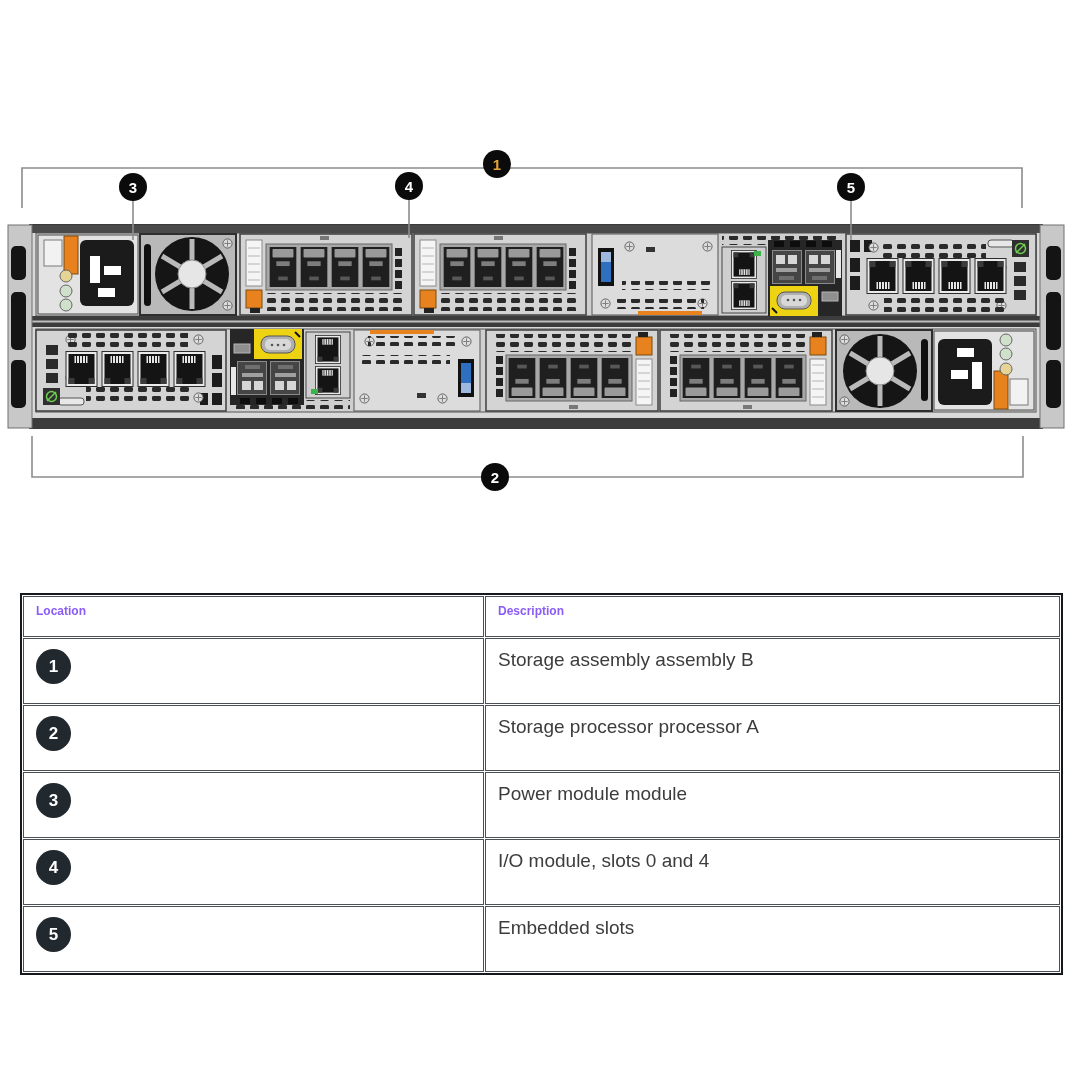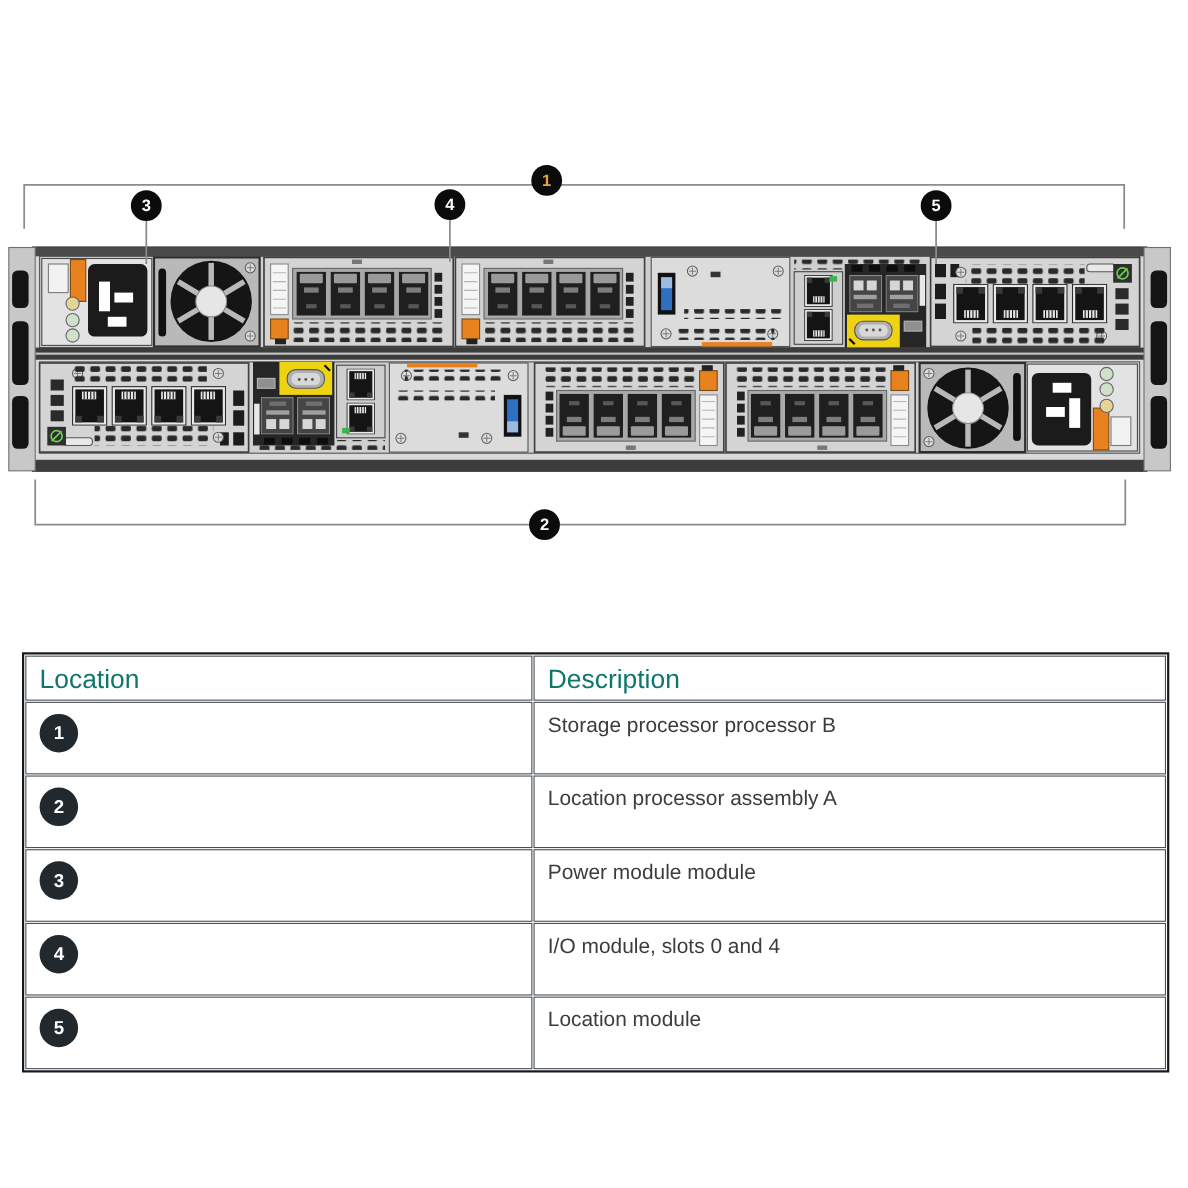--- a/index.html
+++ b/index.html
@@ -13,21 +13,21 @@
       background:#0b0b0b;display:flex;align-items:center;justify-content:center;}
   .co-num{color:#ffffff;font-size:15px;font-weight:bold;line-height:1;}
   .co[data-name="callout-1"] .co-num{color:#e7a33b;} 
 
   
   .loc-table{position:absolute;left:20px;top:593px;width:1043px;
              border-collapse:separate;border-spacing:1px;
              border:2px solid #15191d;background:#ffffff;table-layout:fixed;}
   .loc-table th,.loc-table td{border:1px solid #4a5056;background:#ffffff;
              text-align:left;vertical-align:top;padding:10px 12px 0 12px;}
-  .loc-table th{height:32px;font-size:24px;font-weight:normal;color:#0f766e;padding-top:7px;}
+  .loc-table th{height:32px;font-size:12px;font-weight:bold;color:#8b5cf6;padding-top:7px;}
   .loc-table td{height:54px;font-size:19px;color:#3c3c3c;}
   .col-loc{width:461px;}
   .badge{width:35px;height:35px;border-radius:50%;background:#21282e;
          display:flex;align-items:center;justify-content:center;}
   .badge span{color:#ffffff;font-size:17px;font-weight:bold;line-height:1;}
   .desc-cell{padding-top:13px;}
 </style>
 </head>
 <body data-name="page">
 
@@ -246,29 +246,29 @@
       <th data-name="column-header-description">Description</th>
     </tr>
   </thead>
   <tbody>
     <tr data-name="table-row">
       <td data-name="location-cell">
         <div class="badge" data-name="location-badge">
             <span data-name="location-number">1</span>
           </div>
       </td>
-      <td class="desc-cell" data-name="description-cell">Storage processor processor B</td>
+      <td class="desc-cell" data-name="description-cell">Storage assembly assembly B</td>
     </tr>
     <tr data-name="table-row">
       <td data-name="location-cell">
         <div class="badge" data-name="location-badge">
             <span data-name="location-number">2</span>
           </div>
       </td>
-      <td class="desc-cell" data-name="description-cell">Location processor assembly A</td>
+      <td class="desc-cell" data-name="description-cell">Storage processor processor A</td>
     </tr>
     <tr data-name="table-row">
       <td data-name="location-cell">
         <div class="badge" data-name="location-badge">
             <span data-name="location-number">3</span>
           </div>
       </td>
       <td class="desc-cell" data-name="description-cell">Power module module</td>
     </tr>
     <tr data-name="table-row">
@@ -278,16 +278,16 @@
           </div>
       </td>
       <td class="desc-cell" data-name="description-cell">I/O module, slots 0 and 4</td>
     </tr>
     <tr data-name="table-row">
       <td data-name="location-cell">
         <div class="badge" data-name="location-badge">
             <span data-name="location-number">5</span>
           </div>
       </td>
-      <td class="desc-cell" data-name="description-cell">Location module</td>
+      <td class="desc-cell" data-name="description-cell">Embedded slots</td>
     </tr>
   </tbody>
 </table>
 
 </body></html>

